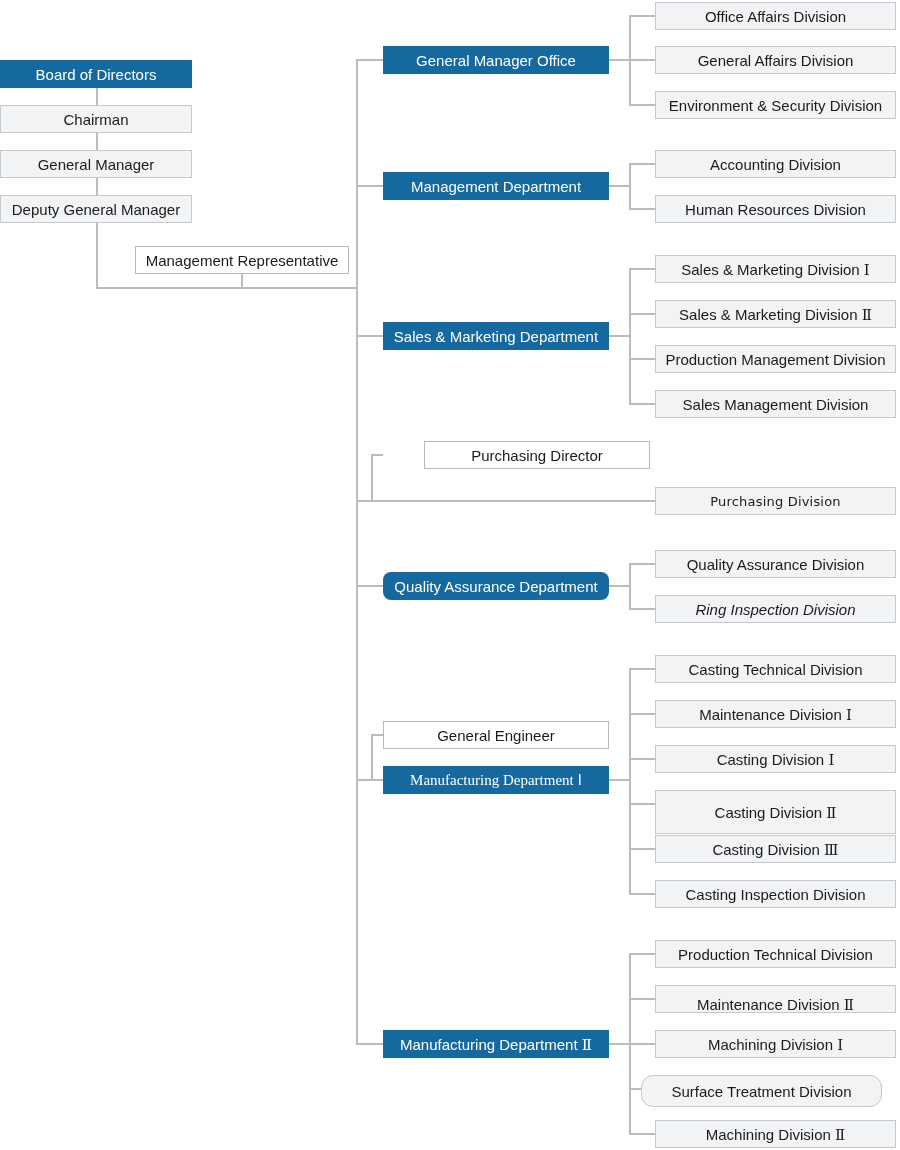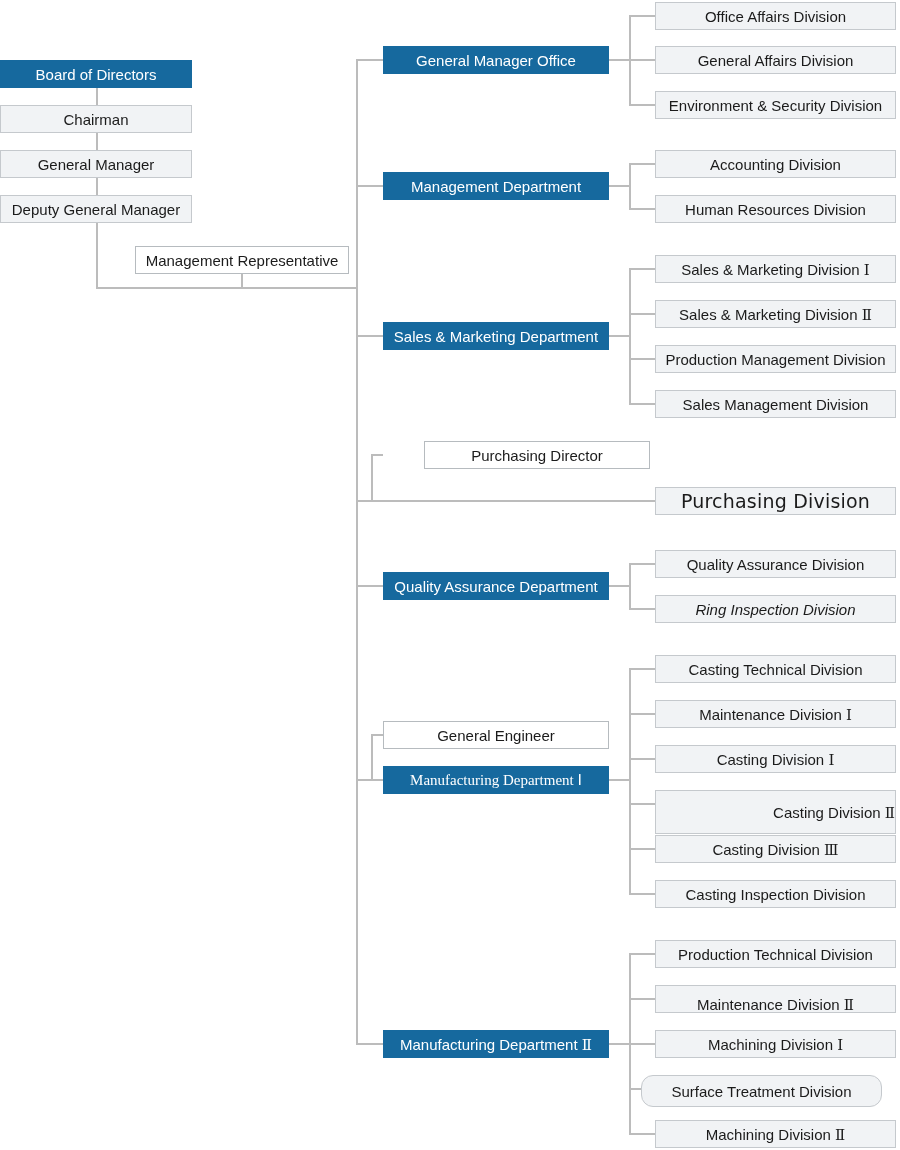--- a/index.html
+++ b/index.html
@@ -9,21 +9,21 @@
     font-family:"Liberation Sans","DejaVu Serif","DejaVu Sans",sans-serif;
     font-size:15px;
   }
   .node{
     position:absolute;display:flex;align-items:center;justify-content:center;
     text-align:center;box-sizing:border-box;z-index:2;line-height:1;white-space:nowrap;
   }
   .node.department{background:var(--dept-bg,#16699e);color:var(--dept-text,#ffffff);}
   .node.division{background:var(--div-bg,#f1f3f5);border:1px solid var(--div-border,#c5c9cd);color:var(--text,#1b1b1b);}
   .node.plain{background:var(--plain-bg,#ffffff);border:1px solid var(--plain-border,#b6bbbf);color:var(--text,#1b1b1b);}
-  .node.alt-font{font-family:"DejaVu Sans",sans-serif;font-size:19px;letter-spacing:0.2px;}
+  .node.alt-font{font-family:"DejaVu Sans",sans-serif;font-size:13px;letter-spacing:0.2px;}
   .connector{position:absolute;background:var(--line,#bcbcbc);z-index:1;}
 </style>
 </head>
 <body>
 
 <div class="stage" style="--bg: #ffffff; --dept-bg: #16699e; --dept-text: #ffffff; --div-bg: #f1f3f5; --div-border: #c5c9cd; --plain-bg: #ffffff; --plain-border: #b6bbbf; --text: #1b1b1b; --line: #bcbcbc; width: 900px; height: 1150px;">
     <div class="node department" style="left: 0px; top: 60px; width: 192px; height: 28px;">
       <span>Board of Directors</span>
     </div>
     <div class="node division" style="left: 0px; top: 105px; width: 192px; height: 28px;">
@@ -43,21 +43,21 @@
     </div>
     <div class="node department" style="left: 383px; top: 172px; width: 226px; height: 28px;">
       <span>Management Department</span>
     </div>
     <div class="node department" style="left: 383px; top: 322px; width: 226px; height: 28px;">
       <span>Sales &amp; Marketing Department</span>
     </div>
     <div class="node plain" style="left: 383px; top: 441px; width: 226px; height: 28px; margin-left: 41px;">
       <span>Purchasing Director</span>
     </div>
-    <div class="node department" style="left: 383px; top: 572px; width: 226px; height: 28px;">
+    <div class="node department" style="left: 383px; top: 572px; width: 226px; height: 28px; border-radius: 8px;">
       <span>Quality Assurance Department</span>
     </div>
     <div class="node plain" style="left: 383px; top: 721px; width: 226px; height: 28px;">
       <span>General Engineer</span>
     </div>
     <div class="node department" style="left: 383px; top: 766px; width: 226px; height: 28px; font-family: Liberation Serif, serif;">
       <span>Manufacturing Department Ⅰ</span>
     </div>
     <div class="node department" style="left: 383px; top: 1030px; width: 226px; height: 28px;">
       <span>Manufacturing Department Ⅱ</span>
@@ -100,21 +100,21 @@
     </div>
     <div class="node division" style="left: 655px; top: 655px; width: 241px; height: 28px;">
       <span>Casting Technical Division</span>
     </div>
     <div class="node division" style="left: 655px; top: 700px; width: 241px; height: 28px;">
       <span>Maintenance Division Ⅰ</span>
     </div>
     <div class="node division" style="left: 655px; top: 745px; width: 241px; height: 28px;">
       <span>Casting Division Ⅰ</span>
     </div>
-    <div class="node division" style="left: 655px; top: 790px; width: 241px; height: 44px; justify-content: flex-end;">
+    <div class="node division" style="left: 655px; top: 790px; width: 241px; height: 44px;">
       <span>Casting Division Ⅱ</span>
     </div>
     <div class="node division" style="left: 655px; top: 835px; width: 241px; height: 28px;">
       <span>Casting Division Ⅲ</span>
     </div>
     <div class="node division" style="left: 655px; top: 880px; width: 241px; height: 28px;">
       <span>Casting Inspection Division</span>
     </div>
     <div class="node division" style="left: 655px; top: 940px; width: 241px; height: 28px;">
       <span>Production Technical Division</span>

